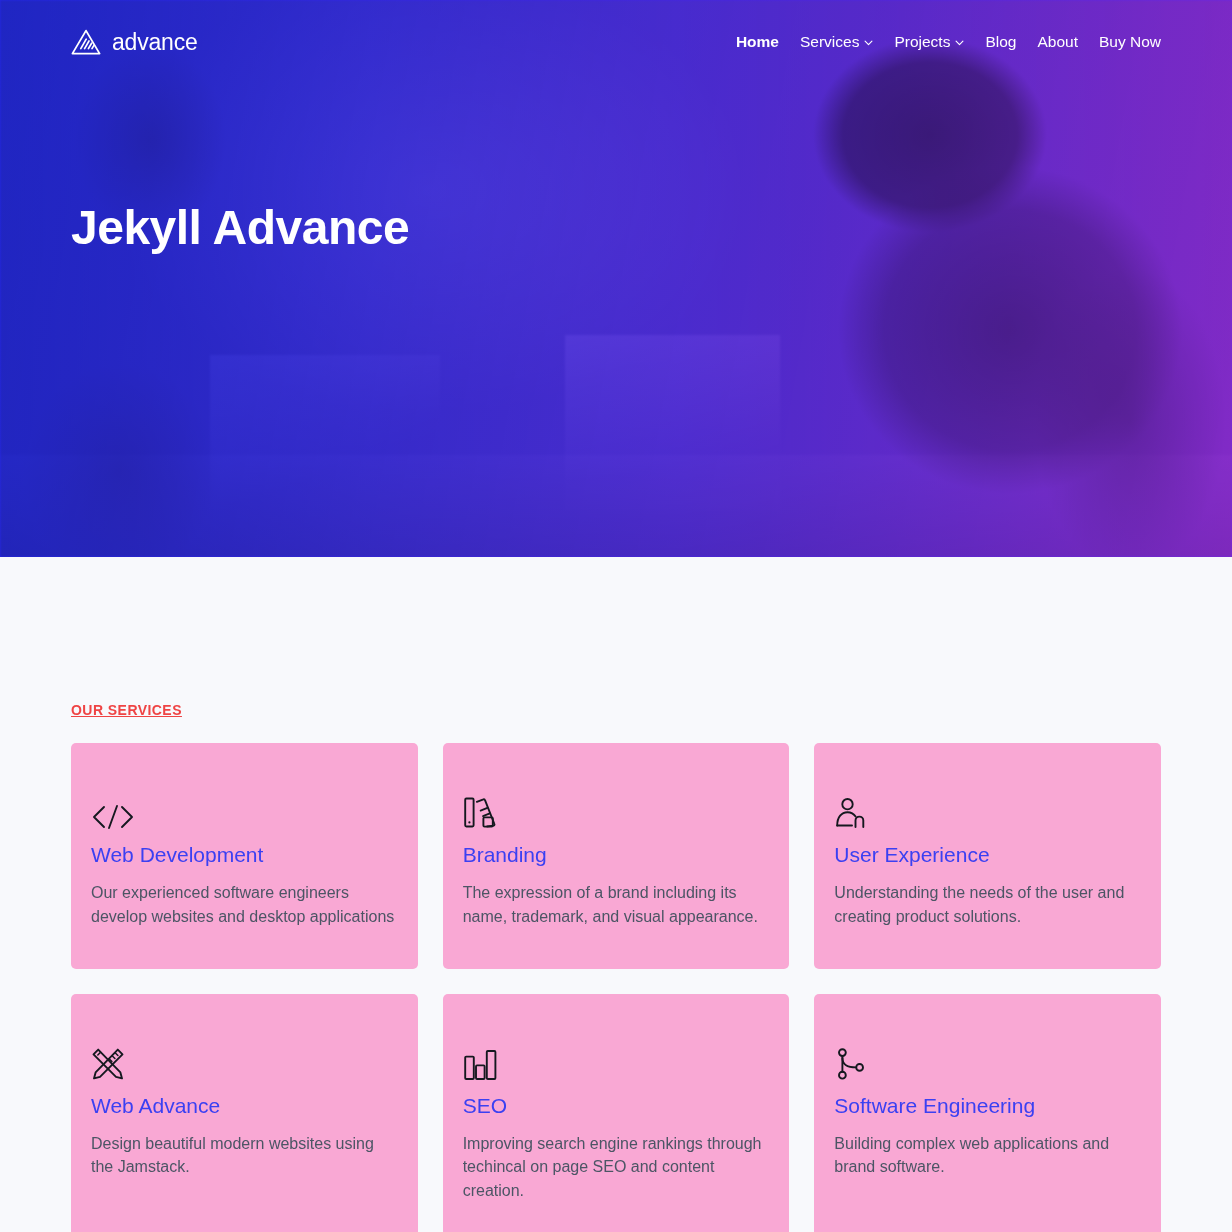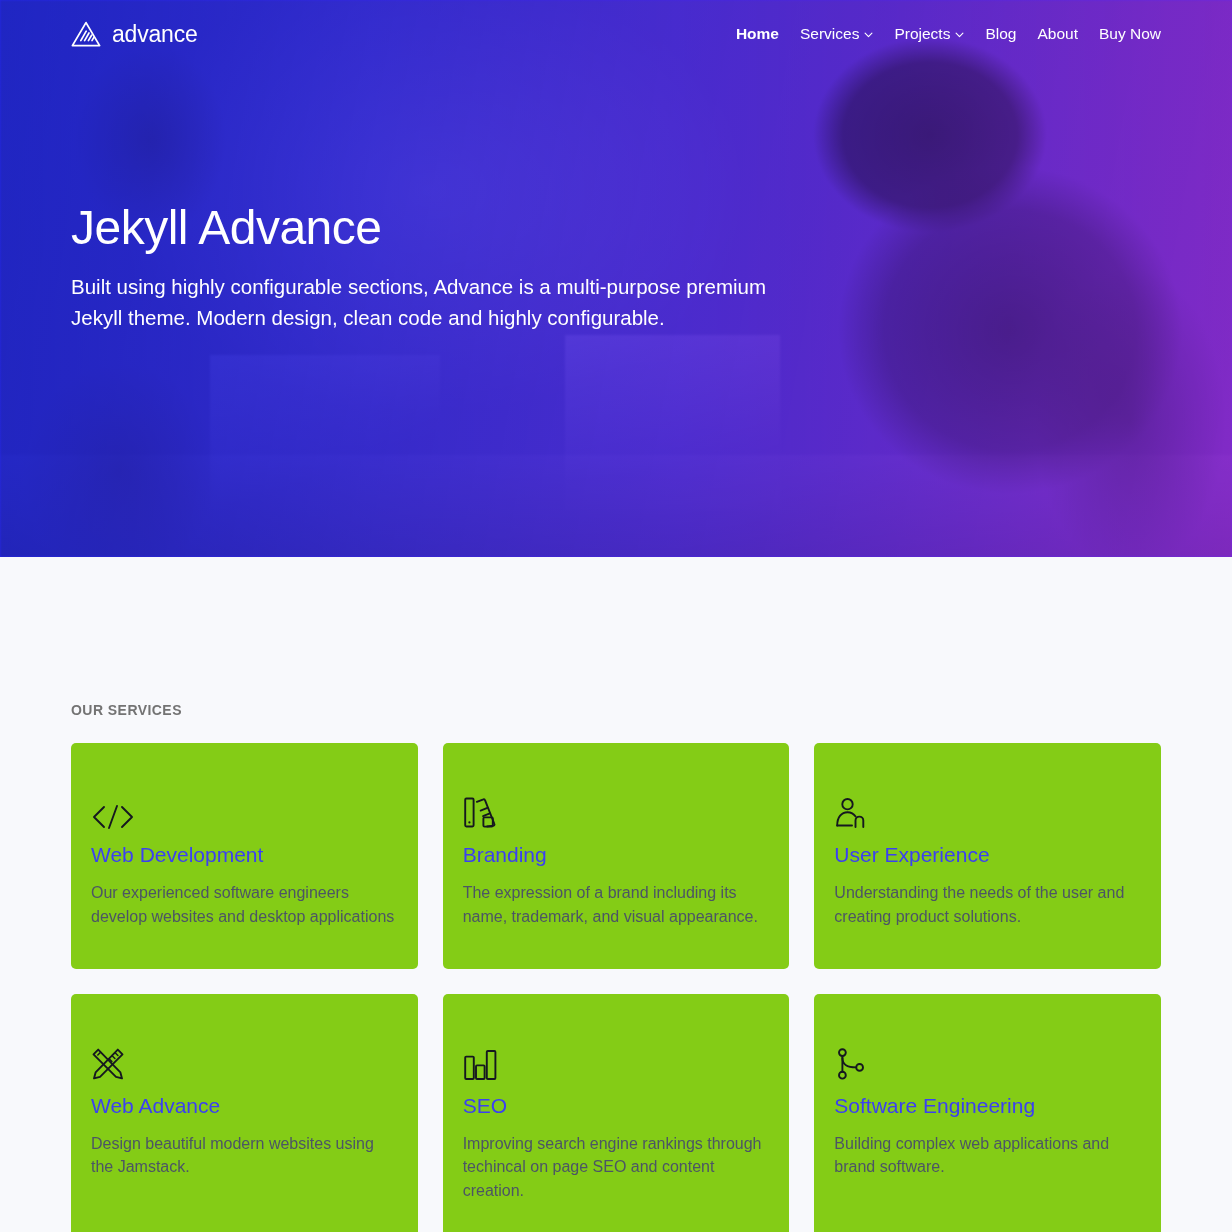--- a/index.html
+++ b/index.html
@@ -67,21 +67,21 @@
     background:linear-gradient(100deg,
       rgba(47,57,245,.55) 0%,
       rgba(84,58,243,.40) 35%,
       rgba(126,58,240,.36) 65%,
       rgba(178,62,240,.42) 100%);
   }
 
   
   .topbar {
     position:absolute;
-    top:8px; left:0; right:0;
+    top:16px; left:0; right:0;
     height:52px;
     display:flex;
     align-items:center;
     padding:0 71px 0 71px;
     z-index:6;
   }
 
   .brand {
     display:flex;
     align-items:center;
@@ -122,55 +122,56 @@
   .hero-copy {
     position:absolute;
     left:71px;
     top:200px;
     z-index:5;
     width:760px;
   }
   .hero-title {
     color:#ffffff;
     font-size:48px;
-    font-weight:400;
+    font-weight:700;
     letter-spacing:-.5px;
     line-height:1.15;
-    margin-bottom:17px;
+    margin-bottom:24px;
   }
   .hero-sub {
     color:#ffffff;
     font-size:20.5px;
     font-weight:400;
     line-height:1.5;
     max-width:720px;
   }
 
   
   .services {
     padding:145px 71px 0 71px;
     background:#f8f9fc;
   }
   .section-label {
     font-size:14px;
     font-weight:700;
     letter-spacing:.45px;
-    color:#737373;
+    color:#ef4444;
     margin-bottom:25px;
     text-transform:uppercase;
+    text-decoration:underline;
   }
 
   .grid {
     display:grid;
     grid-template-columns:repeat(3, 1fr);
     gap:25px;
   }
 
   .card {
-    background:#84cc16;
+    background:#f9a8d4;
     border-radius:5px;
     padding:45px 20px 40px 20px;
     min-height:191px;
     cursor:pointer;
   }
   .card-icon {
     height:42px;
     margin-bottom:12px;
     display:flex;
     align-items:flex-end;
@@ -235,21 +236,20 @@
         <span>About</span>
       </a>
       <a class="nav-item" href="#">
         <span>Buy Now</span>
       </a>
     </nav>
   </header>
 
   <div class="hero-copy">
     <h1 class="hero-title">Jekyll Advance</h1>
-    <p class="hero-sub">Built using highly configurable sections, Advance is a multi-purpose premium Jekyll theme. Modern design, clean code and highly configurable.</p>
   </div>
 </section>
 
 <section class="services">
   <h2 class="section-label">OUR SERVICES</h2>
 
   <div class="grid">
 
     <article class="card">
       <div class="card-icon">

